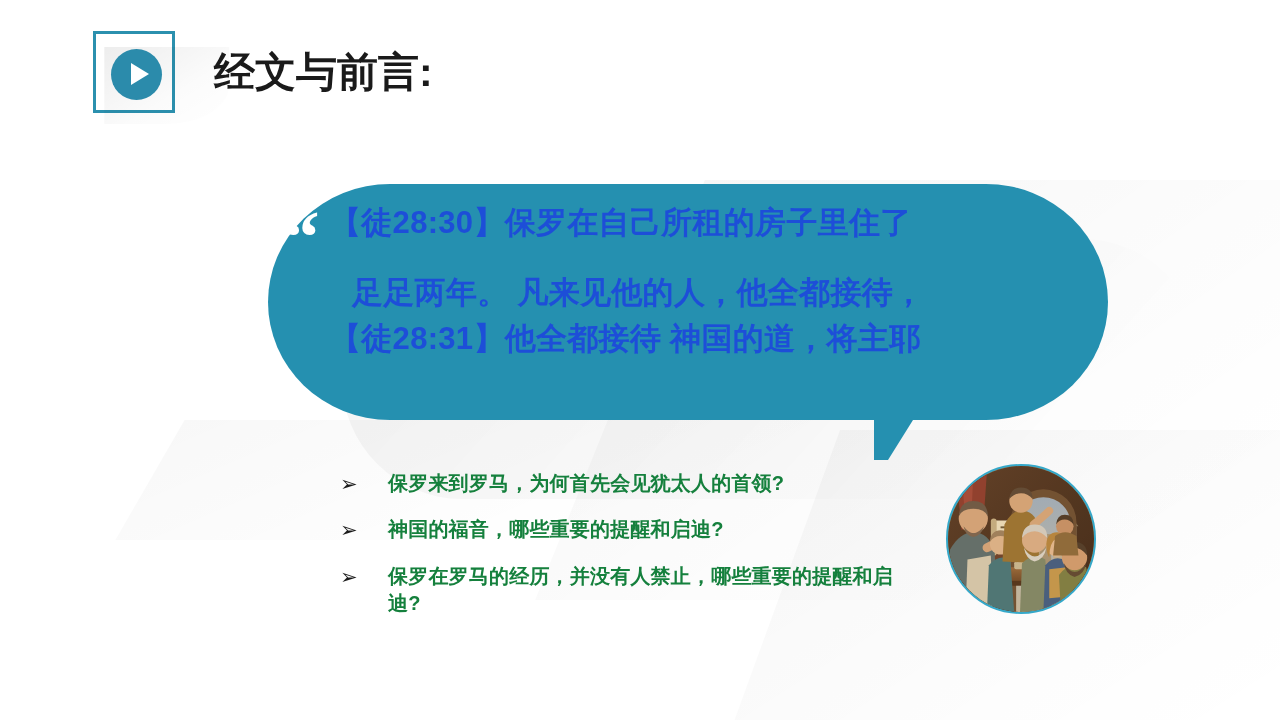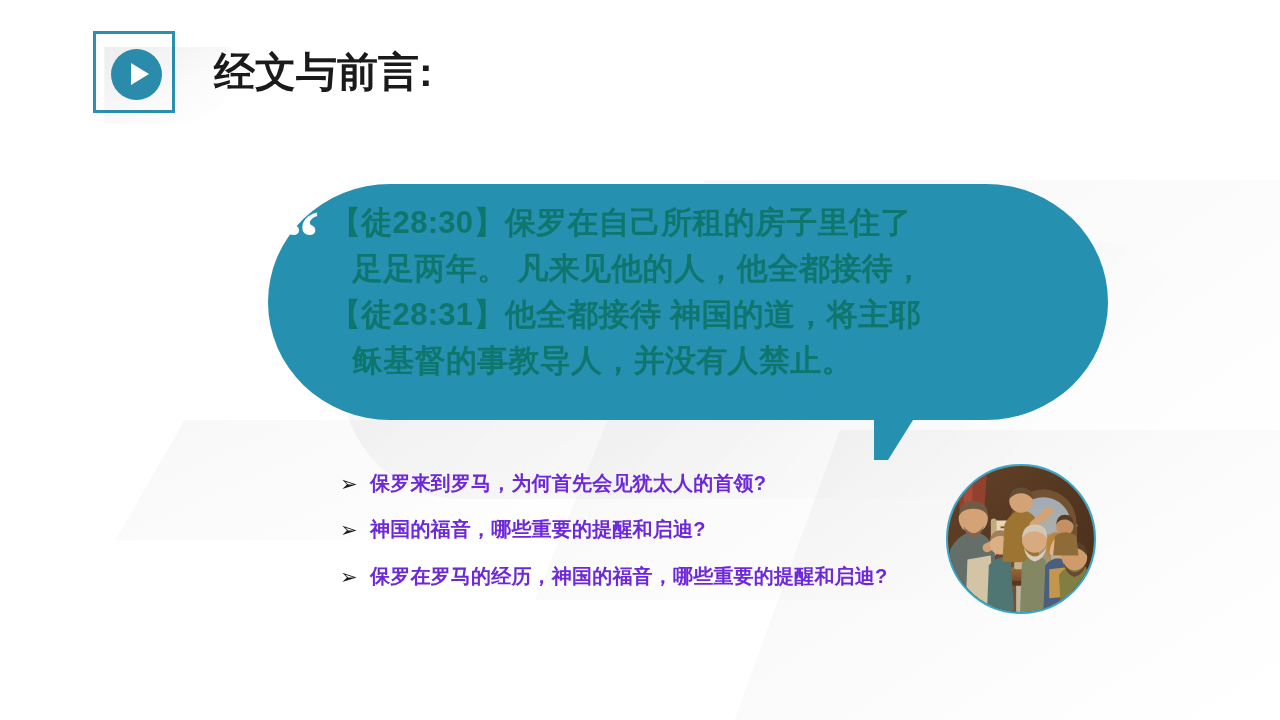--- a/index.html
+++ b/index.html
@@ -154,31 +154,32 @@
     text-align: center;
     line-height: 1;
     font-family: "Liberation Serif", "DejaVu Serif", serif;
     user-select: none;
   }
   .verse-block {
     position: absolute;
     left: 330px;
     top: 200px;
     width: 700px;
-    color: #0f766e;
+    color: #1d4ed8;
     font-size: 31px;
     font-weight: bold;
     line-height: 1.48;
     letter-spacing: 0.3px;
   }
   .verse-line {
     white-space: nowrap;
   }
   .verse-line.indent {
     padding-left: 22px;
+    margin-top: 24px;
   }
   .u {
     text-underline-offset: 5px;
     text-decoration-thickness: 2px;
   }
 
   
   .bullets {
     position: absolute;
     left: 340px;
@@ -195,23 +196,24 @@
     width: 30px;
     font-size: 21px;
     color: #1a1a1a;
     line-height: 1.35;
     font-family: "DejaVu Sans", sans-serif;
   }
   .bullet-text {
     flex: 1 1 auto;
     font-size: 20px;
     font-weight: bold;
-    color: #6d28d9;
+    color: #15803d;
     line-height: 1.38;
     letter-spacing: 0.2px;
+    margin-left: 18px;
   }
 
   
   .circle-image {
     position: absolute;
     left: 946px;
     top: 464px;
     width: 150px;
     height: 150px;
     border-radius: 50%;
@@ -246,35 +248,34 @@
 
   <div class="bubble-shadow"></div>
   <div class="bubble"></div>
   <div class="bubble-tail"></div>
   <div class="quote-mark">“</div>
 
   <div class="verse-block" id="verse-block">
       <div class="verse-line"><span>【徒28:30】保罗在自己所租的房子里住了</span></div>
       <div class="verse-line indent"><span>足足两年。 凡来见他的人，他全都接待，</span></div>
       <div class="verse-line"><span>【徒28:31】他全都接待</span><span class="u">  神国的道</span><span>，将</span><span class="u">主耶</span></div>
-      <div class="verse-line indent"><span class="u">稣基督的事</span><span>教导人，</span><span class="u">并没有人禁止</span><span>。</span></div>
     </div>
 
   <div class="bullets" id="question-list">
       <div class="bullet-row">
         <span class="bullet-marker">➢</span>
         <span class="bullet-text">保罗来到罗马，为何首先会见犹太人的首领?</span>
       </div>
       <div class="bullet-row">
         <span class="bullet-marker">➢</span>
         <span class="bullet-text">神国的福音，哪些重要的提醒和启迪?</span>
       </div>
       <div class="bullet-row">
         <span class="bullet-marker">➢</span>
-        <span class="bullet-text">保罗在罗马的经历，神国的福音，哪些重要的提醒和启迪?</span>
+        <span class="bullet-text">保罗在罗马的经历，并没有人禁止，哪些重要的提醒和启迪?</span>
       </div>
     </div>
 
   <div class="circle-image">
     <svg viewBox="0 0 150 150" xmlns="http://www.w3.org/2000/svg" aria-hidden="true">
       <defs>
         <clipPath id="circClip">
             <circle cx="75" cy="75" r="75"></circle>
           </clipPath>
         <linearGradient id="skyG" x1="0" y1="0" x2="0" y2="1">

